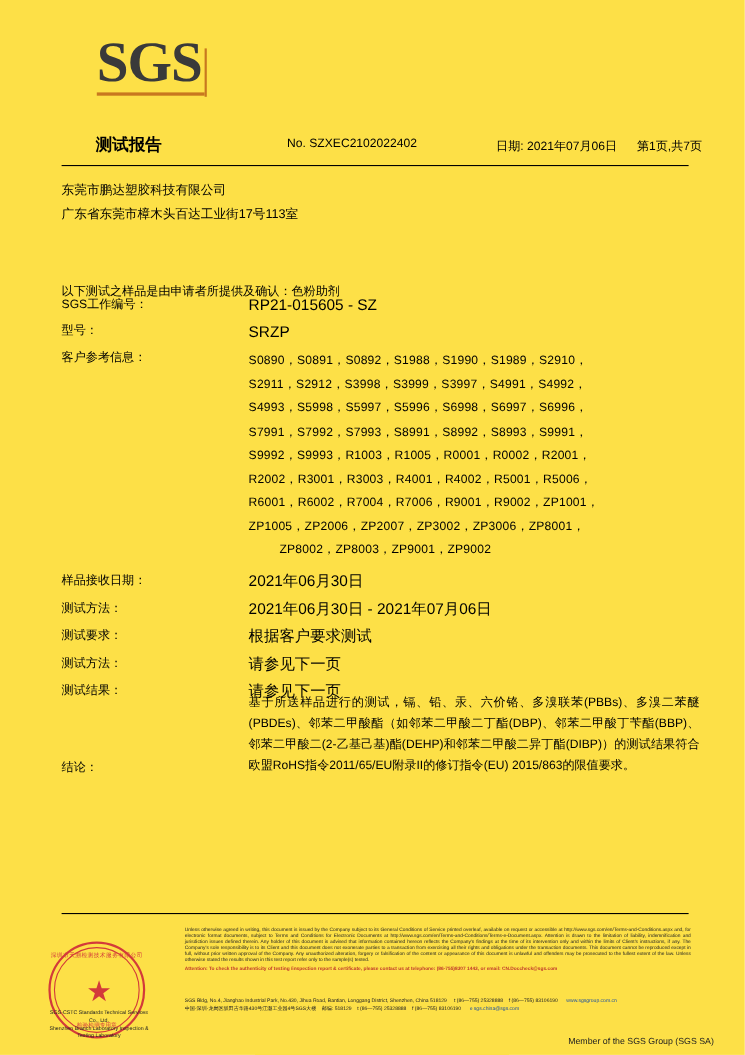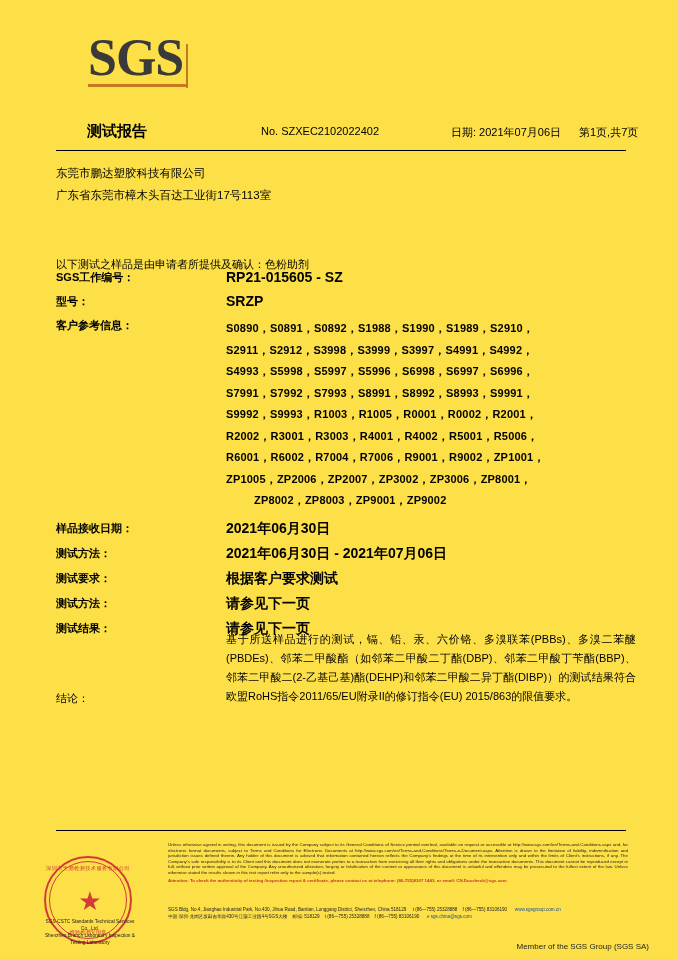--- a/index.html
+++ b/index.html
@@ -128,21 +128,20 @@
     position: absolute;
     left: 56px;
     top: 270px;
     width: 580px;
   }
   .field-row {
     position: relative;
     display: flex;
     align-items: flex-start;
     margin-bottom: 9px;
-    font-weight: bold;
   }
   .field-label {
     width: 170px;
     flex: 0 0 170px;
     font-size: 11px;
     color: #000;
     line-height: 15px;
   }
   .field-value {
     flex: 1 1 auto;

